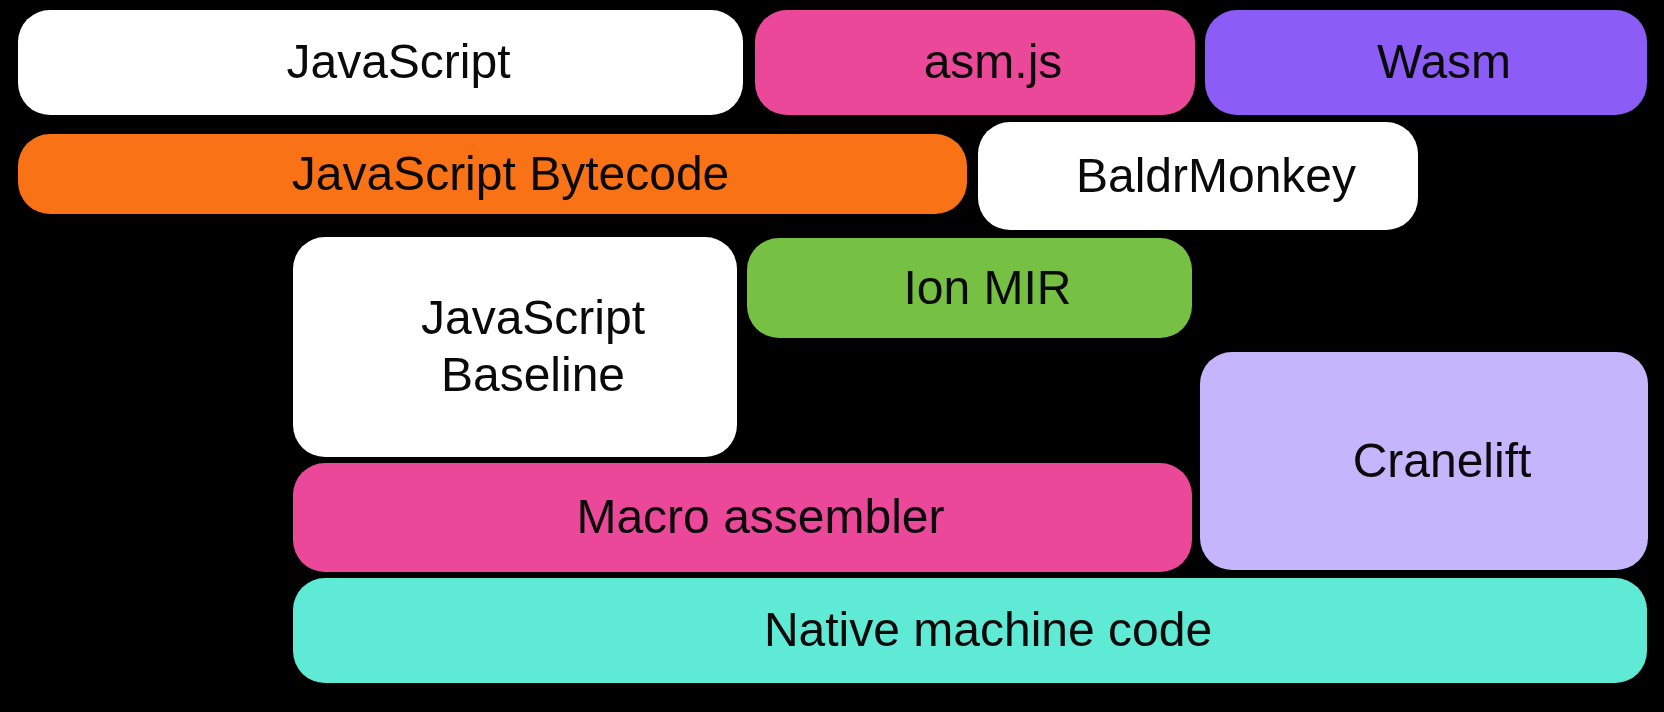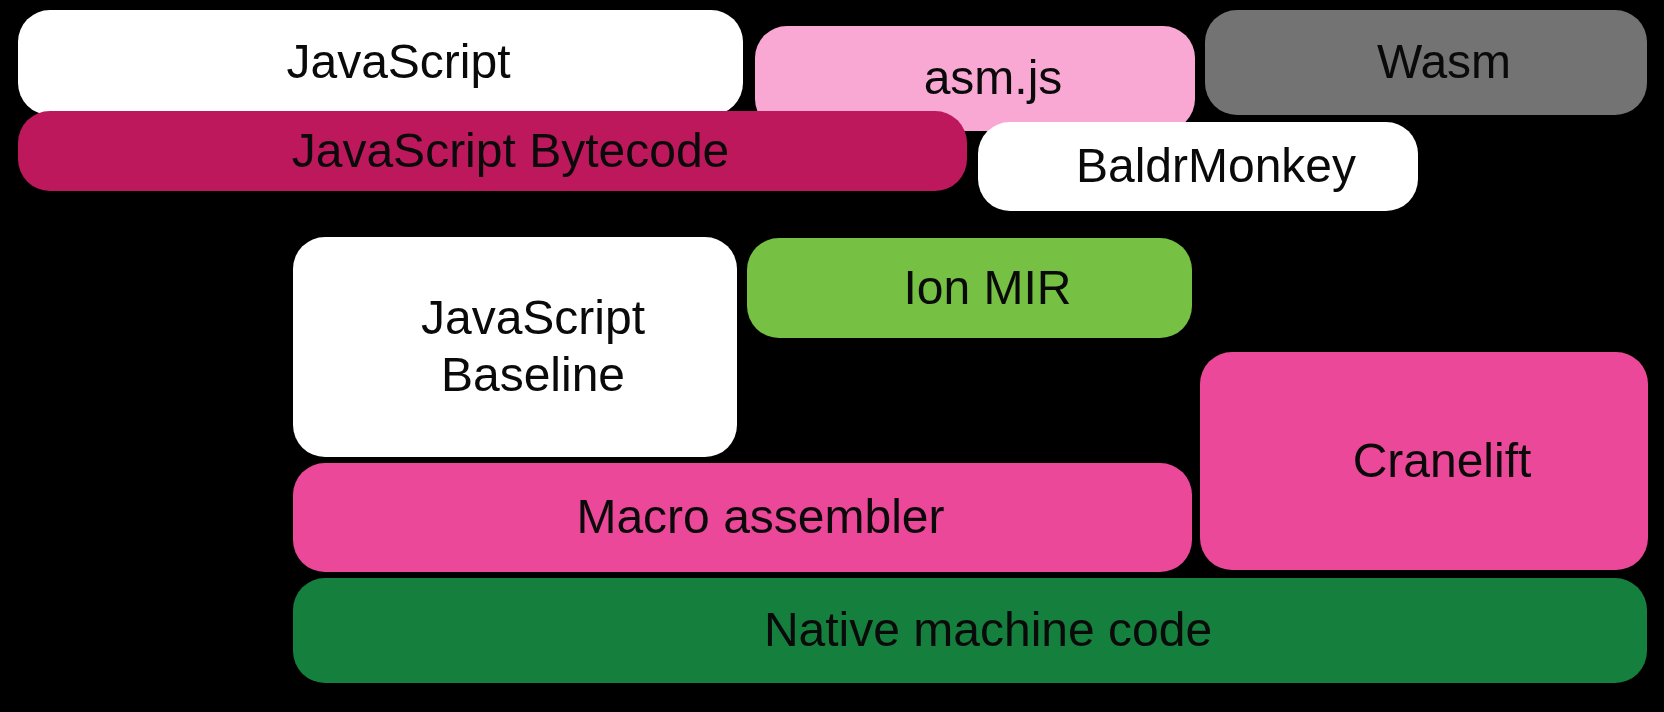--- a/index.html
+++ b/index.html
@@ -33,41 +33,41 @@
     letter-spacing: 0px;
   }
 </style>
 </head>
 <body>
 
 <div class="stage" style="background: rgb(0, 0, 0);">
     <div class="box" style="left: 18px; top: 10px; width: 725px; height: 105px; background: rgb(255, 255, 255);">
       <span style="color: rgb(10, 10, 10);">JavaScript</span>
     </div>
-    <div class="box" style="left: 755px; top: 10px; width: 440px; height: 105px; background: #f9a8d4; margin-top: 16px;">
+    <div class="box" style="left: 755px; top: 10px; width: 440px; height: 105px; background: #ec4899;">
       <span style="color: rgb(10, 10, 10);">asm.js</span>
     </div>
-    <div class="box" style="left: 1205px; top: 10px; width: 442px; height: 105px; background: #737373;">
+    <div class="box" style="left: 1205px; top: 10px; width: 442px; height: 105px; background: #8b5cf6;">
       <span style="color: rgb(10, 10, 10);">Wasm</span>
     </div>
-    <div class="box" style="left: 18px; top: 111px; width: 949px; height: 80px; background: #be185d;">
+    <div class="box" style="left: 18px; top: 134px; width: 949px; height: 80px; background: #f97316;">
       <span style="color: rgb(10, 10, 10);">JavaScript Bytecode</span>
     </div>
-    <div class="box" style="left: 978px; top: 122px; width: 440px; height: 89px; background: rgb(255, 255, 255);">
+    <div class="box" style="left: 978px; top: 122px; width: 440px; height: 108px; background: rgb(255, 255, 255);">
       <span style="color: rgb(10, 10, 10);">BaldrMonkey</span>
     </div>
     <div class="box" style="left: 293px; top: 237px; width: 444px; height: 220px; background: rgb(255, 255, 255);">
       <span style="color: rgb(10, 10, 10);">JavaScript
 Baseline</span>
     </div>
     <div class="box" style="left: 747px; top: 238px; width: 445px; height: 100px; background: rgb(118, 192, 67); justify-content: center;">
       <span style="color: rgb(10, 10, 10);">Ion MIR</span>
     </div>
-    <div class="box" style="left: 1200px; top: 352px; width: 448px; height: 218px; background: #ec4899;">
+    <div class="box" style="left: 1200px; top: 352px; width: 448px; height: 218px; background: #c4b5fd;">
       <span style="color: rgb(10, 10, 10);">Cranelift</span>
     </div>
     <div class="box" style="left: 293px; top: 463px; width: 899px; height: 109px; background: #ec4899;">
       <span style="color: rgb(10, 10, 10);">Macro assembler</span>
     </div>
-    <div class="box" style="left: 293px; top: 578px; width: 1354px; height: 105px; background: #15803d;">
+    <div class="box" style="left: 293px; top: 578px; width: 1354px; height: 105px; background: #5eead4;">
       <span style="color: rgb(10, 10, 10);">Native machine code</span>
     </div>
   </div>
 
 </body></html>

